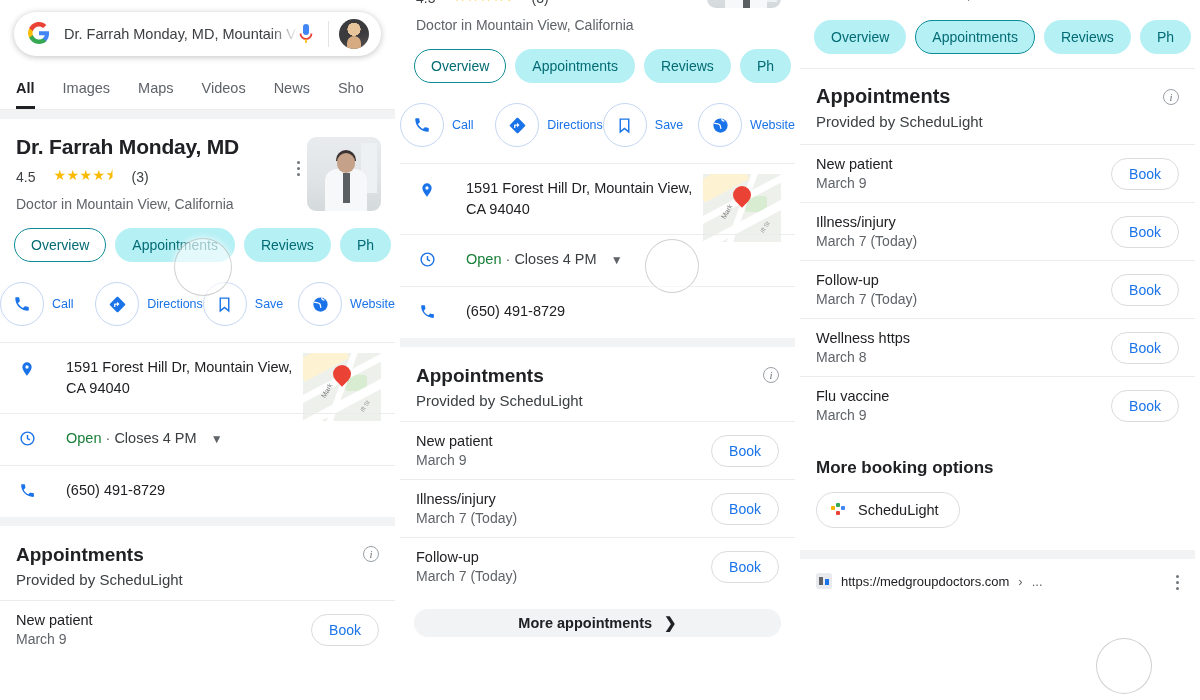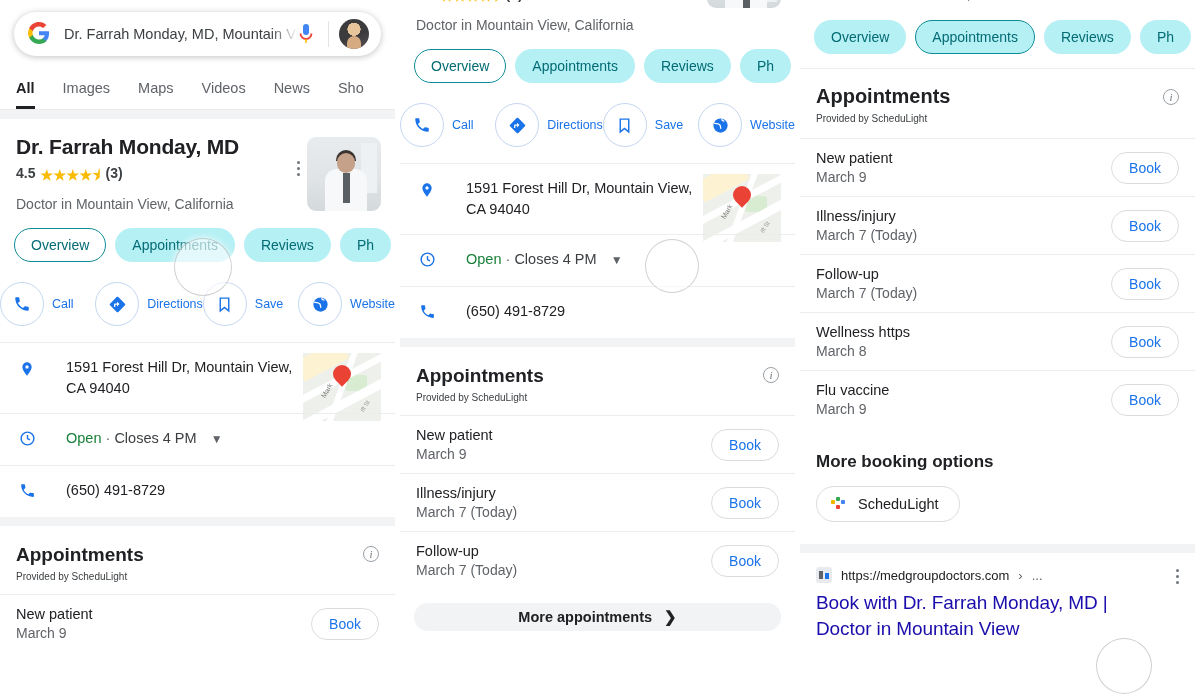--- a/index.html
+++ b/index.html
@@ -66,21 +66,21 @@
   .tab { font-size: 14.5px; color: #5f6368; padding-bottom: 13px; position: relative; }
   .tab.active { color: #202124; font-weight: bold; }
   .tab.active::after {
     content:""; position:absolute; left:0; right:0; bottom:0; height:3px; background:#202124;
   }
   .spacer-band { height: 9px; background: #f1f3f4; }
 
   
   .kp-head { padding: 16px 16px 0 16px; position: relative; }
   .kp-title { font-size: 21px; font-weight: bold; color: #202124; letter-spacing: -.2px; }
-  .kp-rating { margin-top: 6px; font-size: 14px; color: #3c4043; display: flex; gap: 5px; font-weight: bold; }
+  .kp-rating { margin-top: 6px; font-size: 14px; color: #3c4043; display: flex; align-items: center; gap: 18px; }
   .stars { color: #fabb05; font-size: 14px; letter-spacing: .5px; }
   .kp-sub { margin-top: 7px; font-size: 14px; color: #5f6368; }
   .kebab {
     position: absolute; right: 95px; top: 42px;
     width: 4px; display: flex; flex-direction: column; gap: 3px; align-items: center;
   }
   .kebab i { width: 3px; height: 3px; border-radius: 50%; background: #70757a; display:block; }
   .doc-photo {
     position: absolute; right: 14px; top: 18px;
     width: 74px; height: 74px; border-radius: 9px; overflow: hidden;
@@ -132,21 +132,21 @@
   .map-thumb .r3 { position:absolute; left:34px; top:-10px; width:6px; height:100px; background:#fff; transform: rotate(20deg); }
   .map-thumb .yel { position:absolute; left:-6px; top:-4px; width:50px; height:22px; background:#fdf3d3; transform: rotate(-28deg); }
   .map-thumb .grn { position:absolute; left:42px; top:22px; width:22px; height:16px; background:#d8ecd2; border-radius:3px; }
   .map-thumb .st { position:absolute; left:16px; top:34px; font-size:7px; color:#7b7b7b; transform: rotate(-60deg); }
   .map-thumb .st2 { position:absolute; left:56px; top:50px; font-size:6px; color:#9a9a9a; transform: rotate(-58deg); }
   .pin { position:absolute; left:30px; top:12px; width:18px; height:18px; background:#ea4335; border-radius:50% 50% 50% 0; transform: rotate(-45deg); }
 
   
   .mod-head { padding: 18px 16px 0 16px; position: relative; }
   .mod-title { font-size: 19px; font-weight: bold; color: #202124; }
-  .mod-sub { font-size: 10px; color: #3c4043; margin-top: 5px; }
+  .mod-sub { font-size: 15px; color: #3c4043; margin-top: 5px; }
   .info-i {
     position: absolute; right: 16px; top: 20px;
     width: 16px; height: 16px; border-radius: 50%; border: 1px solid #9aa0a6;
     color: #70757a; font-size: 11px; line-height: 14px; text-align: center; font-style: italic;
     font-family: "Liberation Serif", serif;
   }
   .appt-list { margin-top: 12px; }
   .appt {
     display: flex; align-items: center; justify-content: space-between;
     padding: 11px 16px; border-top: 1px solid #ececec;
@@ -595,23 +595,19 @@
           <span class="fav"></span>
           <span>https://medgroupdoctors.com</span>
           <span style="color:#5f6368">›</span>
           <span style="color:#5f6368">...</span>
         </div>
         <div class="res-kebab">
             <i></i>
             <i></i>
             <i></i>
           </div>
-        <div class="res-title">
-          <span>Book with Dr. Farrah Monday, MD |</span><br>
-          <span>Doctor in Mountain View</span>
-        </div>
       </div>
 
     </div>
     <div class="click-ring" style="left:296px; top:638px; width:56px; height:56px;"></div>
   </div>
 
 </div>
 
 </body></html>

